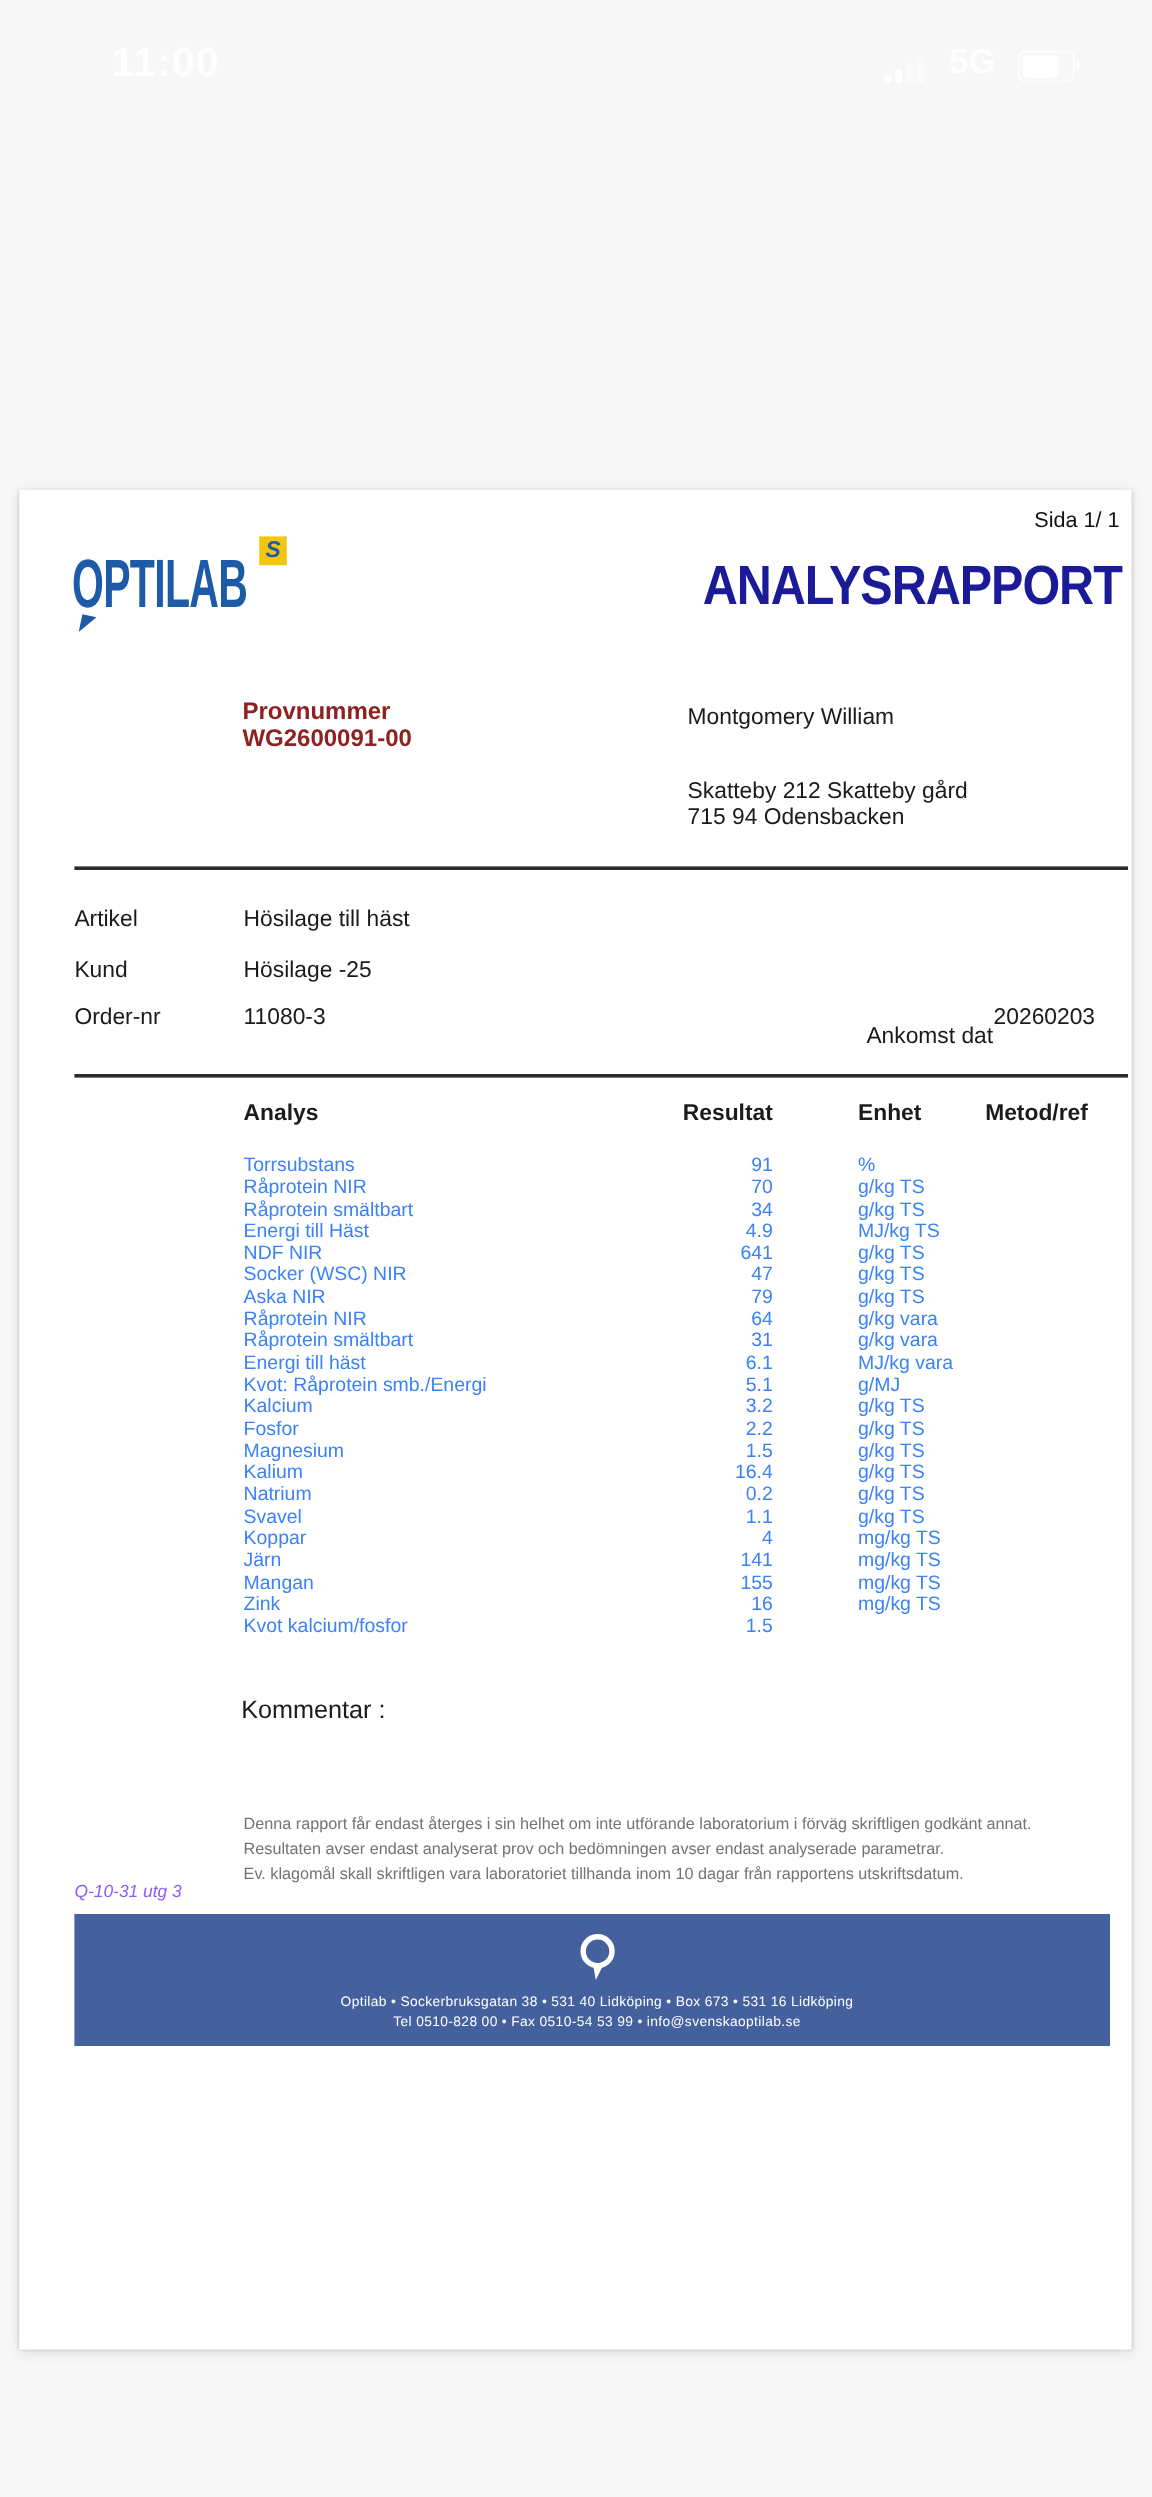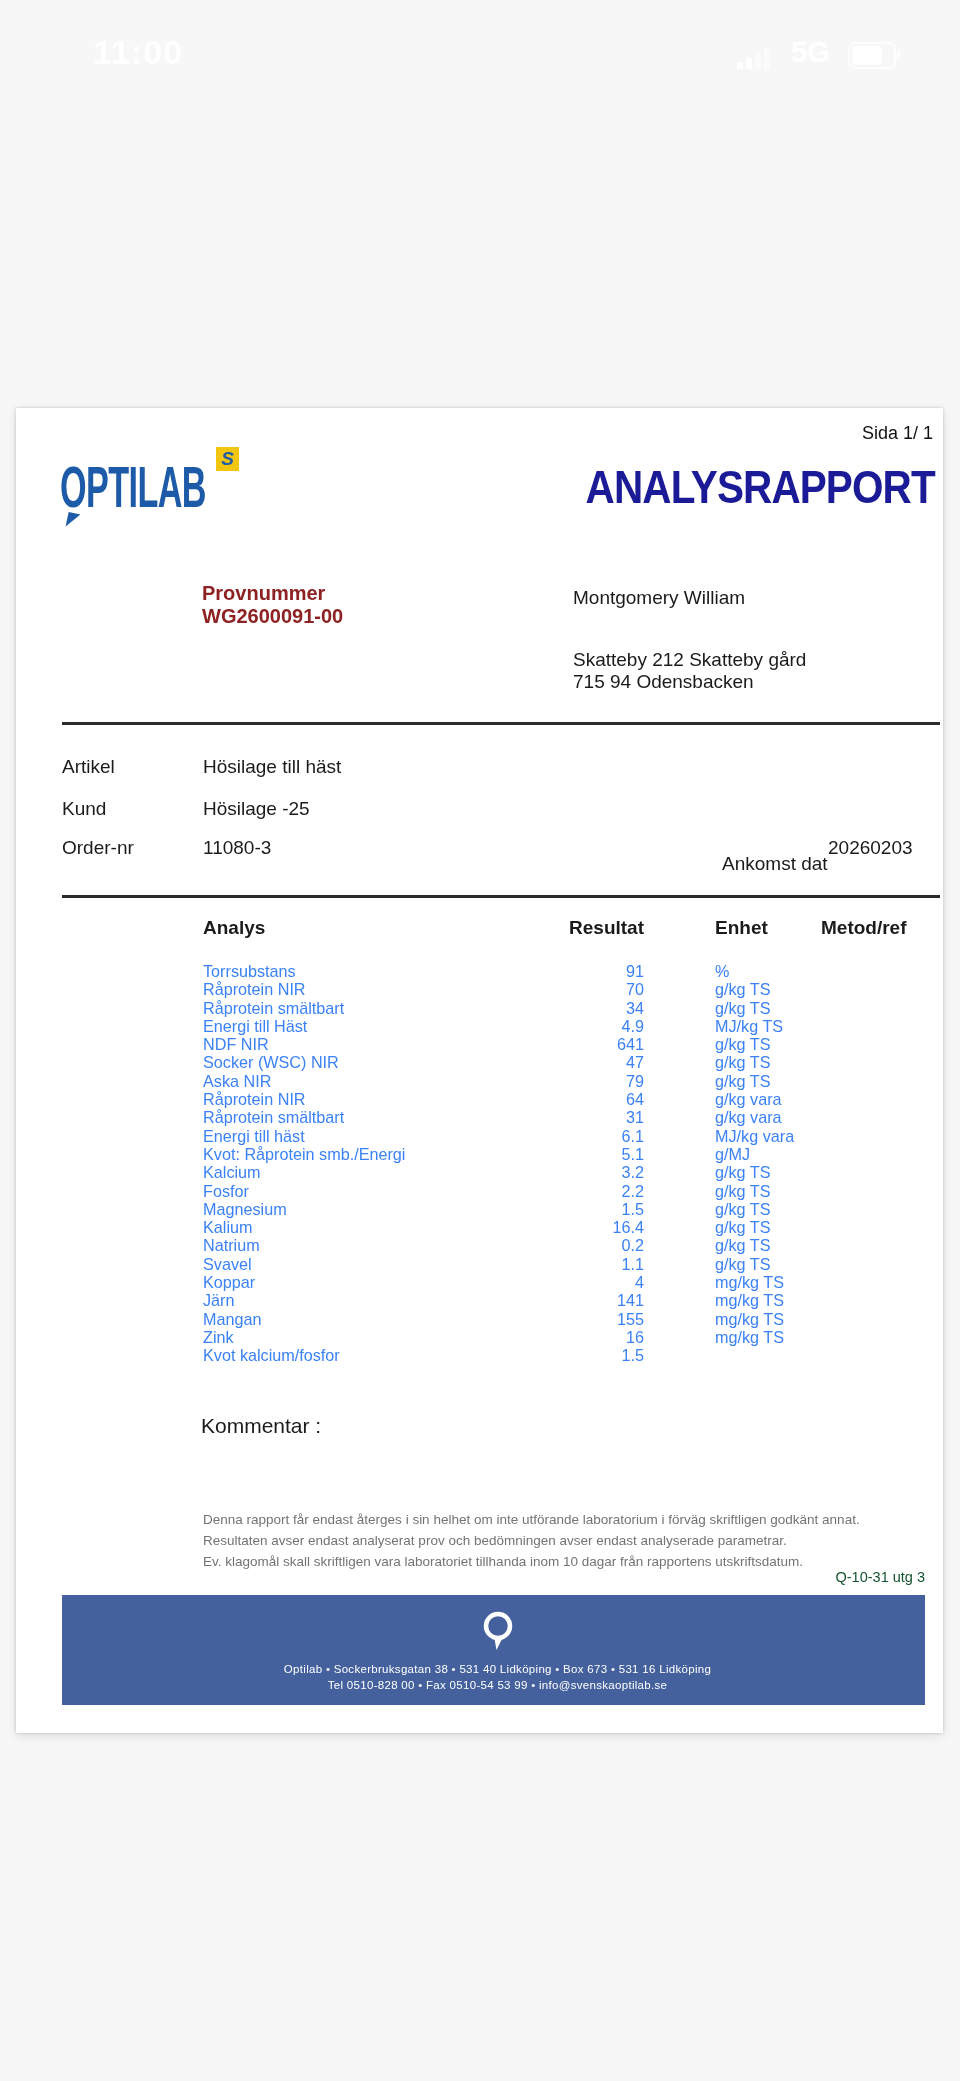--- a/index.html
+++ b/index.html
@@ -20,21 +20,21 @@
   .sig i:nth-child(1){left:0;height:7px;}
   .sig i:nth-child(2){left:9px;height:11px;}
   .sig i:nth-child(3){left:18px;height:16px;opacity:.45;}
   .sig i:nth-child(4){left:27px;height:21px;opacity:.45;}
   .battery{left:848px;top:42px;width:44px;height:23px;border:2px solid rgba(255,255,255,.7);border-radius:7px;}
   .battery .fill{position:absolute;left:2px;top:2px;bottom:2px;width:30px;background:#ffffff;border-radius:4px;}
   .battery .nub{position:absolute;right:-6px;top:6px;width:3px;height:9px;background:rgba(255,255,255,.7);border-radius:0 2px 2px 0;}
 
   
   .page{
-    left:16px;top:408px;width:927px;height:1325px;background:#ffffff;
+    left:16px;top:408px;width:927px;height:1550px;background:#ffffff;
     box-shadow:0 0 3px rgba(0,0,0,.18),0 3px 10px rgba(0,0,0,.10);
     color:#1b1b1b;
   }
   .sida{top:15px;right:10px;font-size:18px;color:#111;}
 
   
   .logo{left:44px;top:50px;width:220px;height:80px;}
   .logo-text{
     position:absolute;left:0;top:-4px;
     font-size:57px;font-weight:700;letter-spacing:-1px;color:#1d5ba8;
@@ -81,21 +81,21 @@
   .thead .h-metod{position:absolute;left:805px;}
   .table-rows{left:0;top:554px;width:927px;}
   .t-row{position:relative;height:18.3px;font-size:16.2px;color:#3b82f6;}
   .t-row .t-name{position:absolute;left:187px;white-space:nowrap;}
   .t-row .t-val{position:absolute;left:430px;width:198px;text-align:right;}
   .t-row .t-unit{position:absolute;left:699px;white-space:nowrap;}
 
   .kommentar{left:185px;top:1006px;font-size:21px;}
 
   .disclaimer{left:187px;top:1101px;font-size:13.5px;line-height:21px;color:#737373;}
-  .doccode{left:46px;top:1161px;width:863px;text-align:right;font-size:14.5px;color:#14532d;}
+  .doccode{left:46px;top:1161px;width:863px;text-align:left;font-size:14.5px;color:#8b5cf6;font-style:italic;}
 
   
   .footer{
     left:46px;top:1187px;width:863px;height:110px;background:#44619e;
     display:flex;flex-direction:column;align-items:center;
     padding-left:8px;box-sizing:border-box;
   }
   .footer svg{margin-top:16px;}
   .f-line{color:#ffffff;font-size:11.5px;letter-spacing:.3px;}
   .f-line1{margin-top:6px;}

